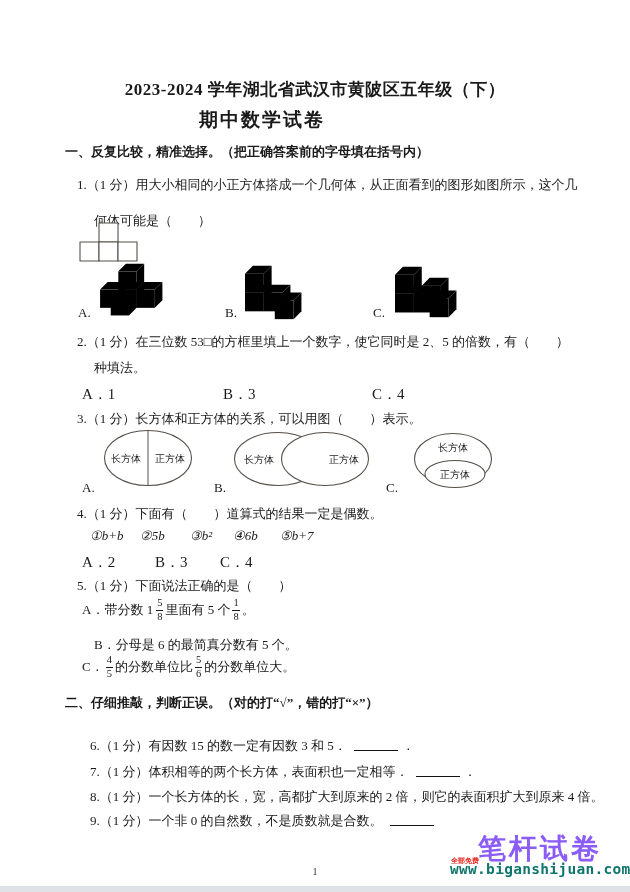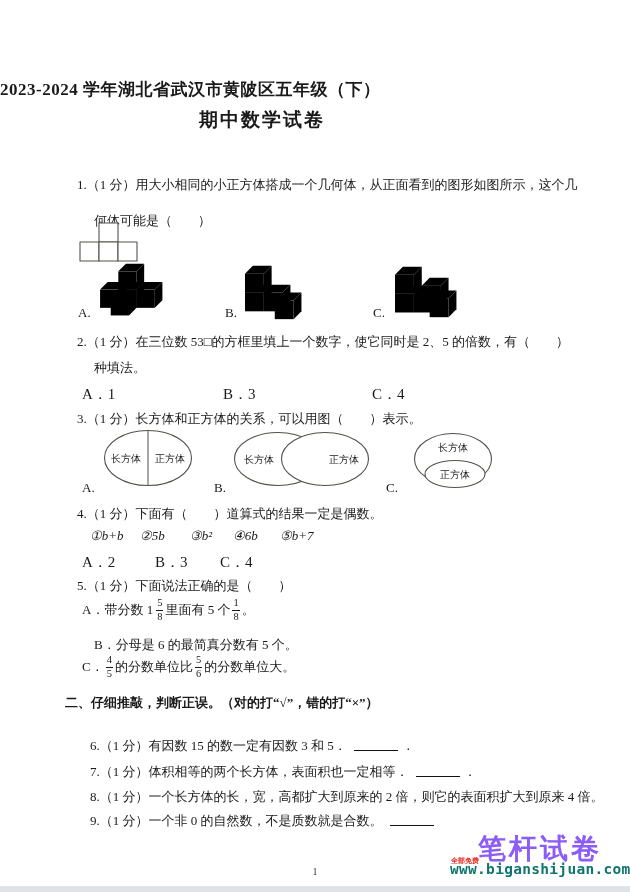--- a/index.html
+++ b/index.html
@@ -1,21 +1,21 @@
 <!DOCTYPE html>
 <html><head>
 <meta charset="utf-8">
 <style>
   html,body { margin:0; padding:0; background:#ffffff; }
   .page {
     position:relative; width:630px; height:892px; background:#ffffff;
     font-family:"Liberation Serif","DejaVu Serif",serif; color:#1a1a1a;
     overflow:hidden;
   }
-  .title1 { position:absolute; left:0; top:78px; width:630px; 
+  .title1 { position:absolute; left:0; top:78px; width:630px; text-align:center;
             font-size:17px; font-weight:700; letter-spacing:0.5px; white-space:pre; }
   .title2 { position:absolute; left:0; top:107px; width:524px; text-align:center;
             font-size:19px; font-weight:700; letter-spacing:2px; white-space:pre; }
   .shead  { position:absolute; left:65px; font-size:13px; font-weight:700; white-space:pre; }
   .line   { position:absolute; left:65px; font-size:13px; line-height:17px; white-space:pre;margin-left:12px; }
   .cont   { left:82px; }
   .opt    { position:absolute; font-size:15px; white-space:pre; }
   .flabel { position:absolute; font-size:13px; white-space:pre; }
   .fig    { position:absolute; }
   .fig polygon, .fig rect.sq, .fig ellipse, .fig line {
@@ -56,20 +56,21 @@
         <rect class="sq" x="0" y="10" width="24" height="24"></rect>
       </g>
     </defs>
   </svg>
 
   
   <div class="title1">2023-2024 学年湖北省武汉市黄陂区五年级（下）</div>
   <div class="title2">期中数学试卷</div>
 
   
+  <div class="shead" style="top:143px">一、反复比较，精准选择。（把正确答案前的字母填在括号内）</div>
 
   
   <div class="line" style="top:176px">1.（1 分）用大小相同的小正方体搭成一个几何体，从正面看到的图形如图所示，这个几</div>
   <div class="line cont" style="top:212px">何体可能是（　　）</div>
 
   <svg class="fig" style="left:79px;top:222px" width="60" height="41" viewBox="0 0 60 41">
     <rect class="sq" x="20" y="1" width="19" height="19"></rect>
     <rect class="sq" x="1" y="20" width="19" height="19"></rect>
     <rect class="sq" x="20" y="20" width="19" height="19"></rect>
     <rect class="sq" x="39" y="20" width="19" height="19"></rect>

